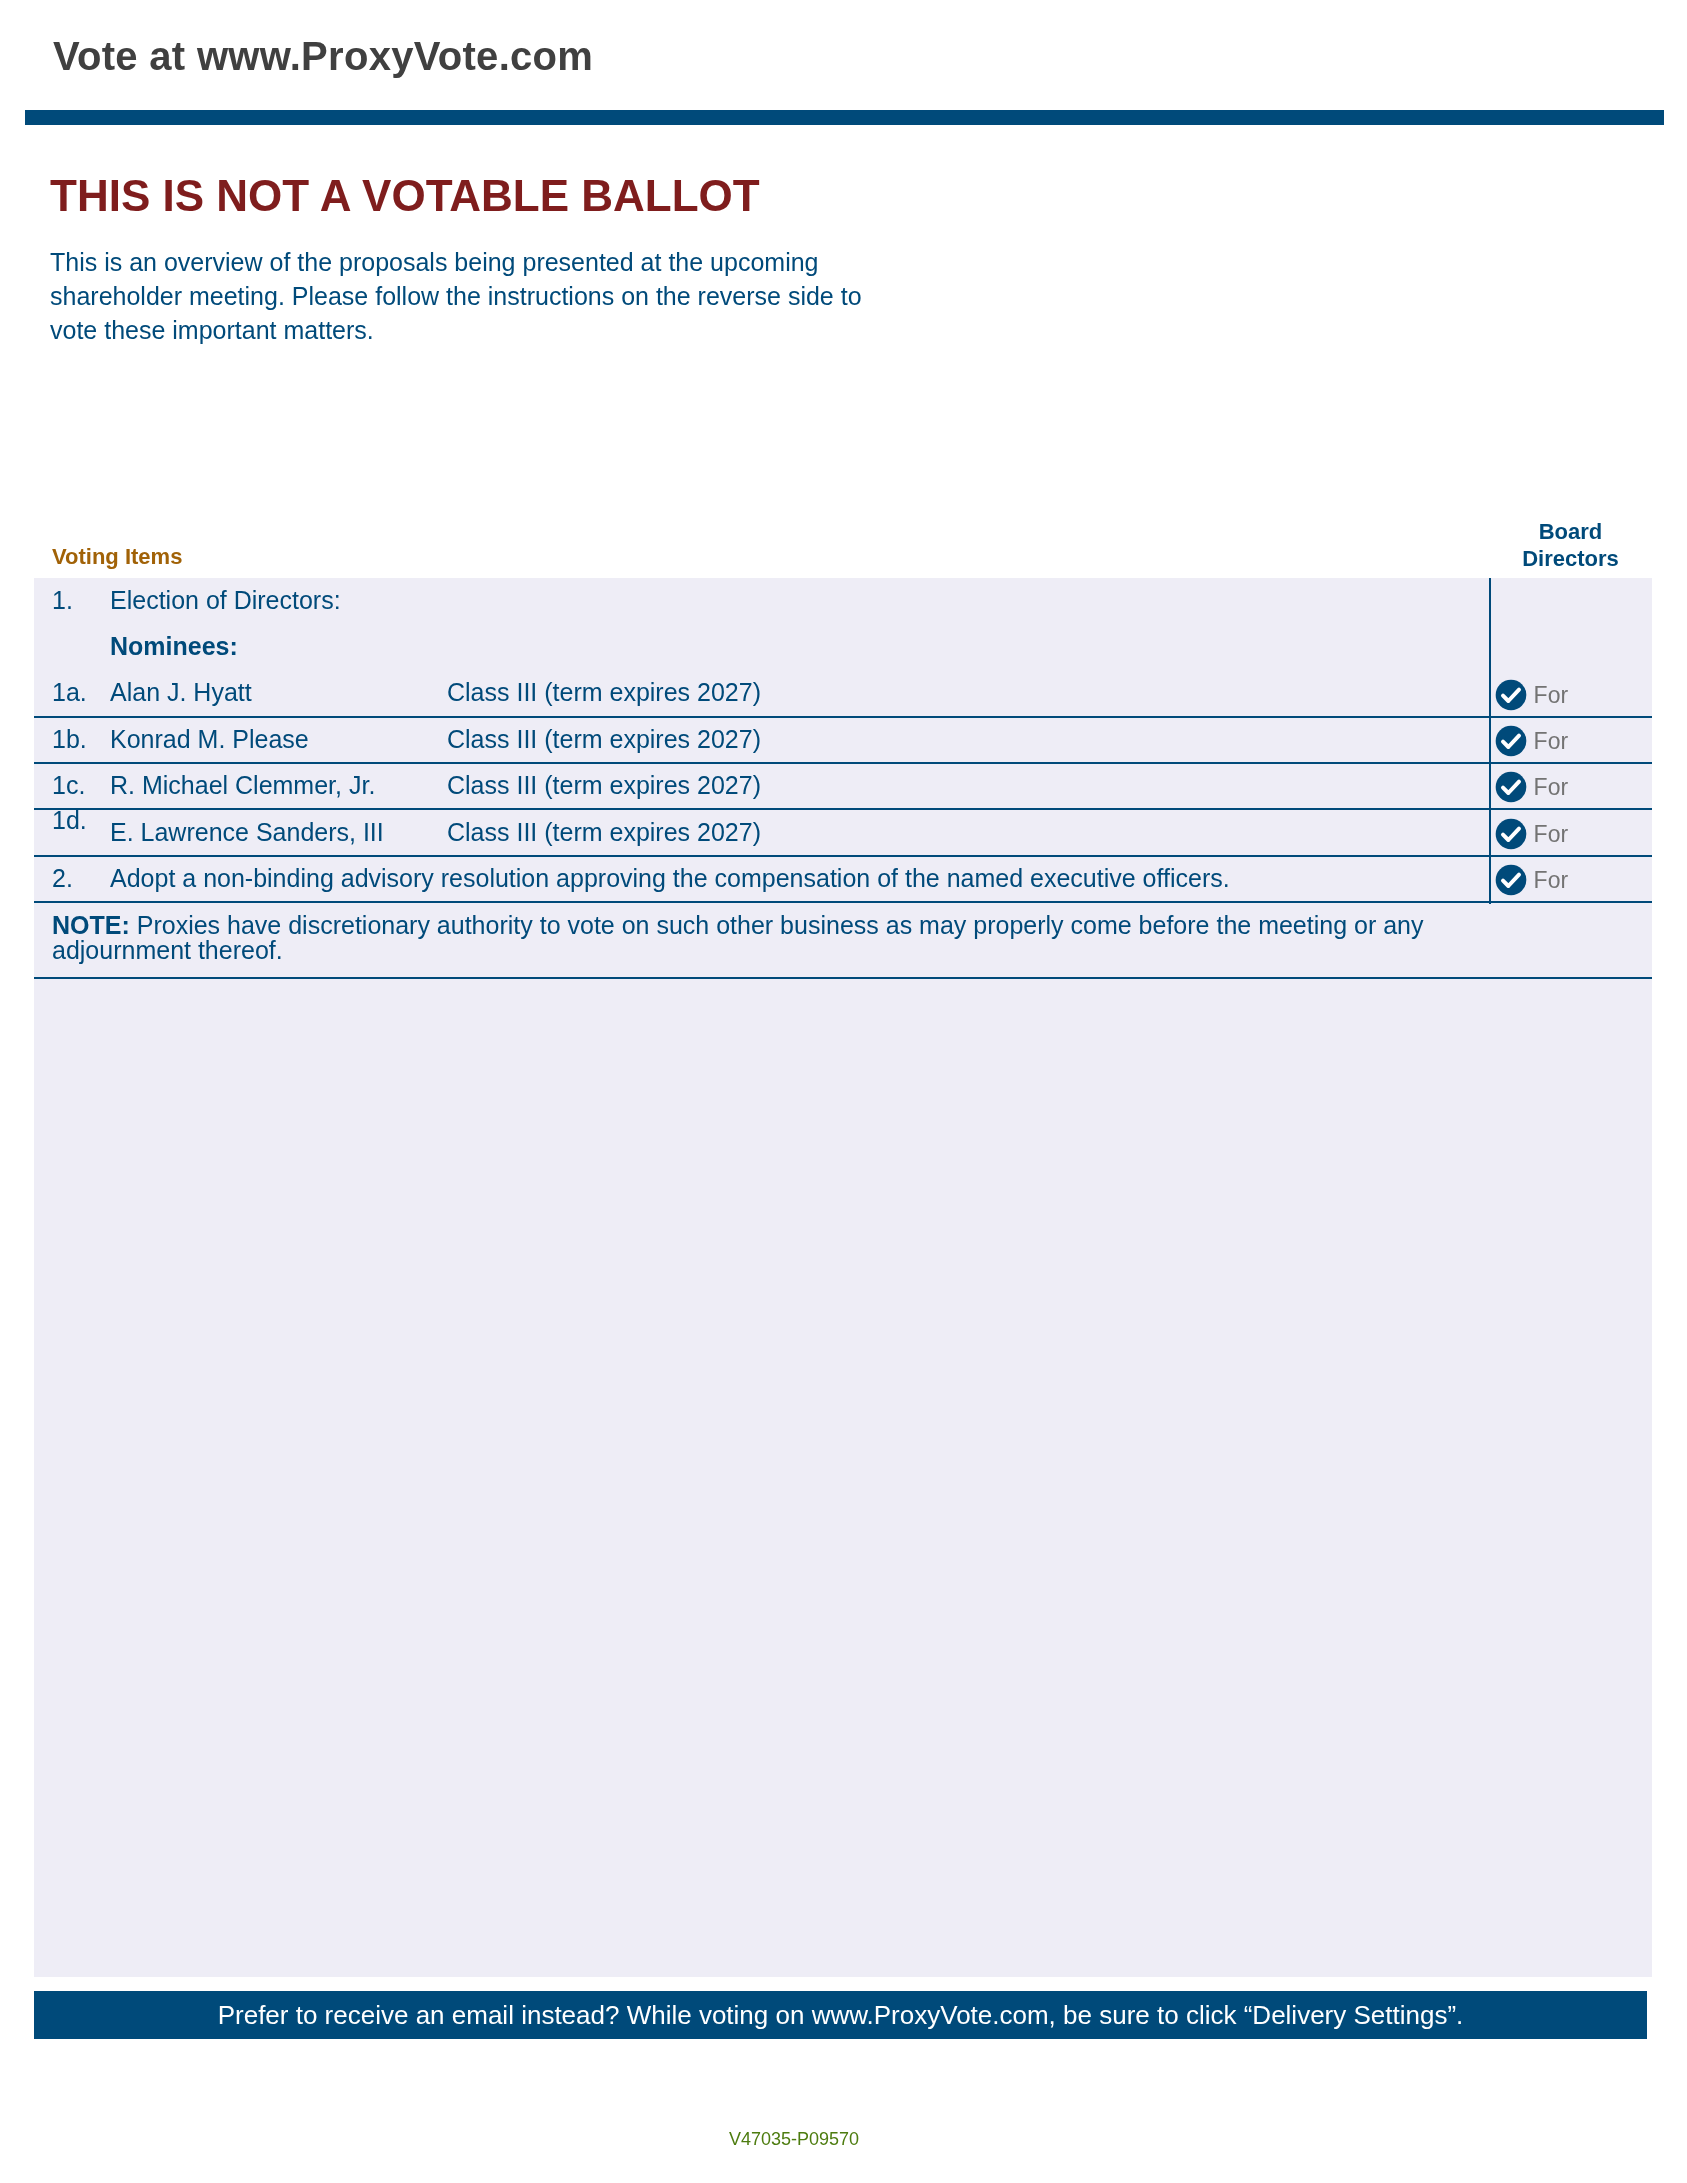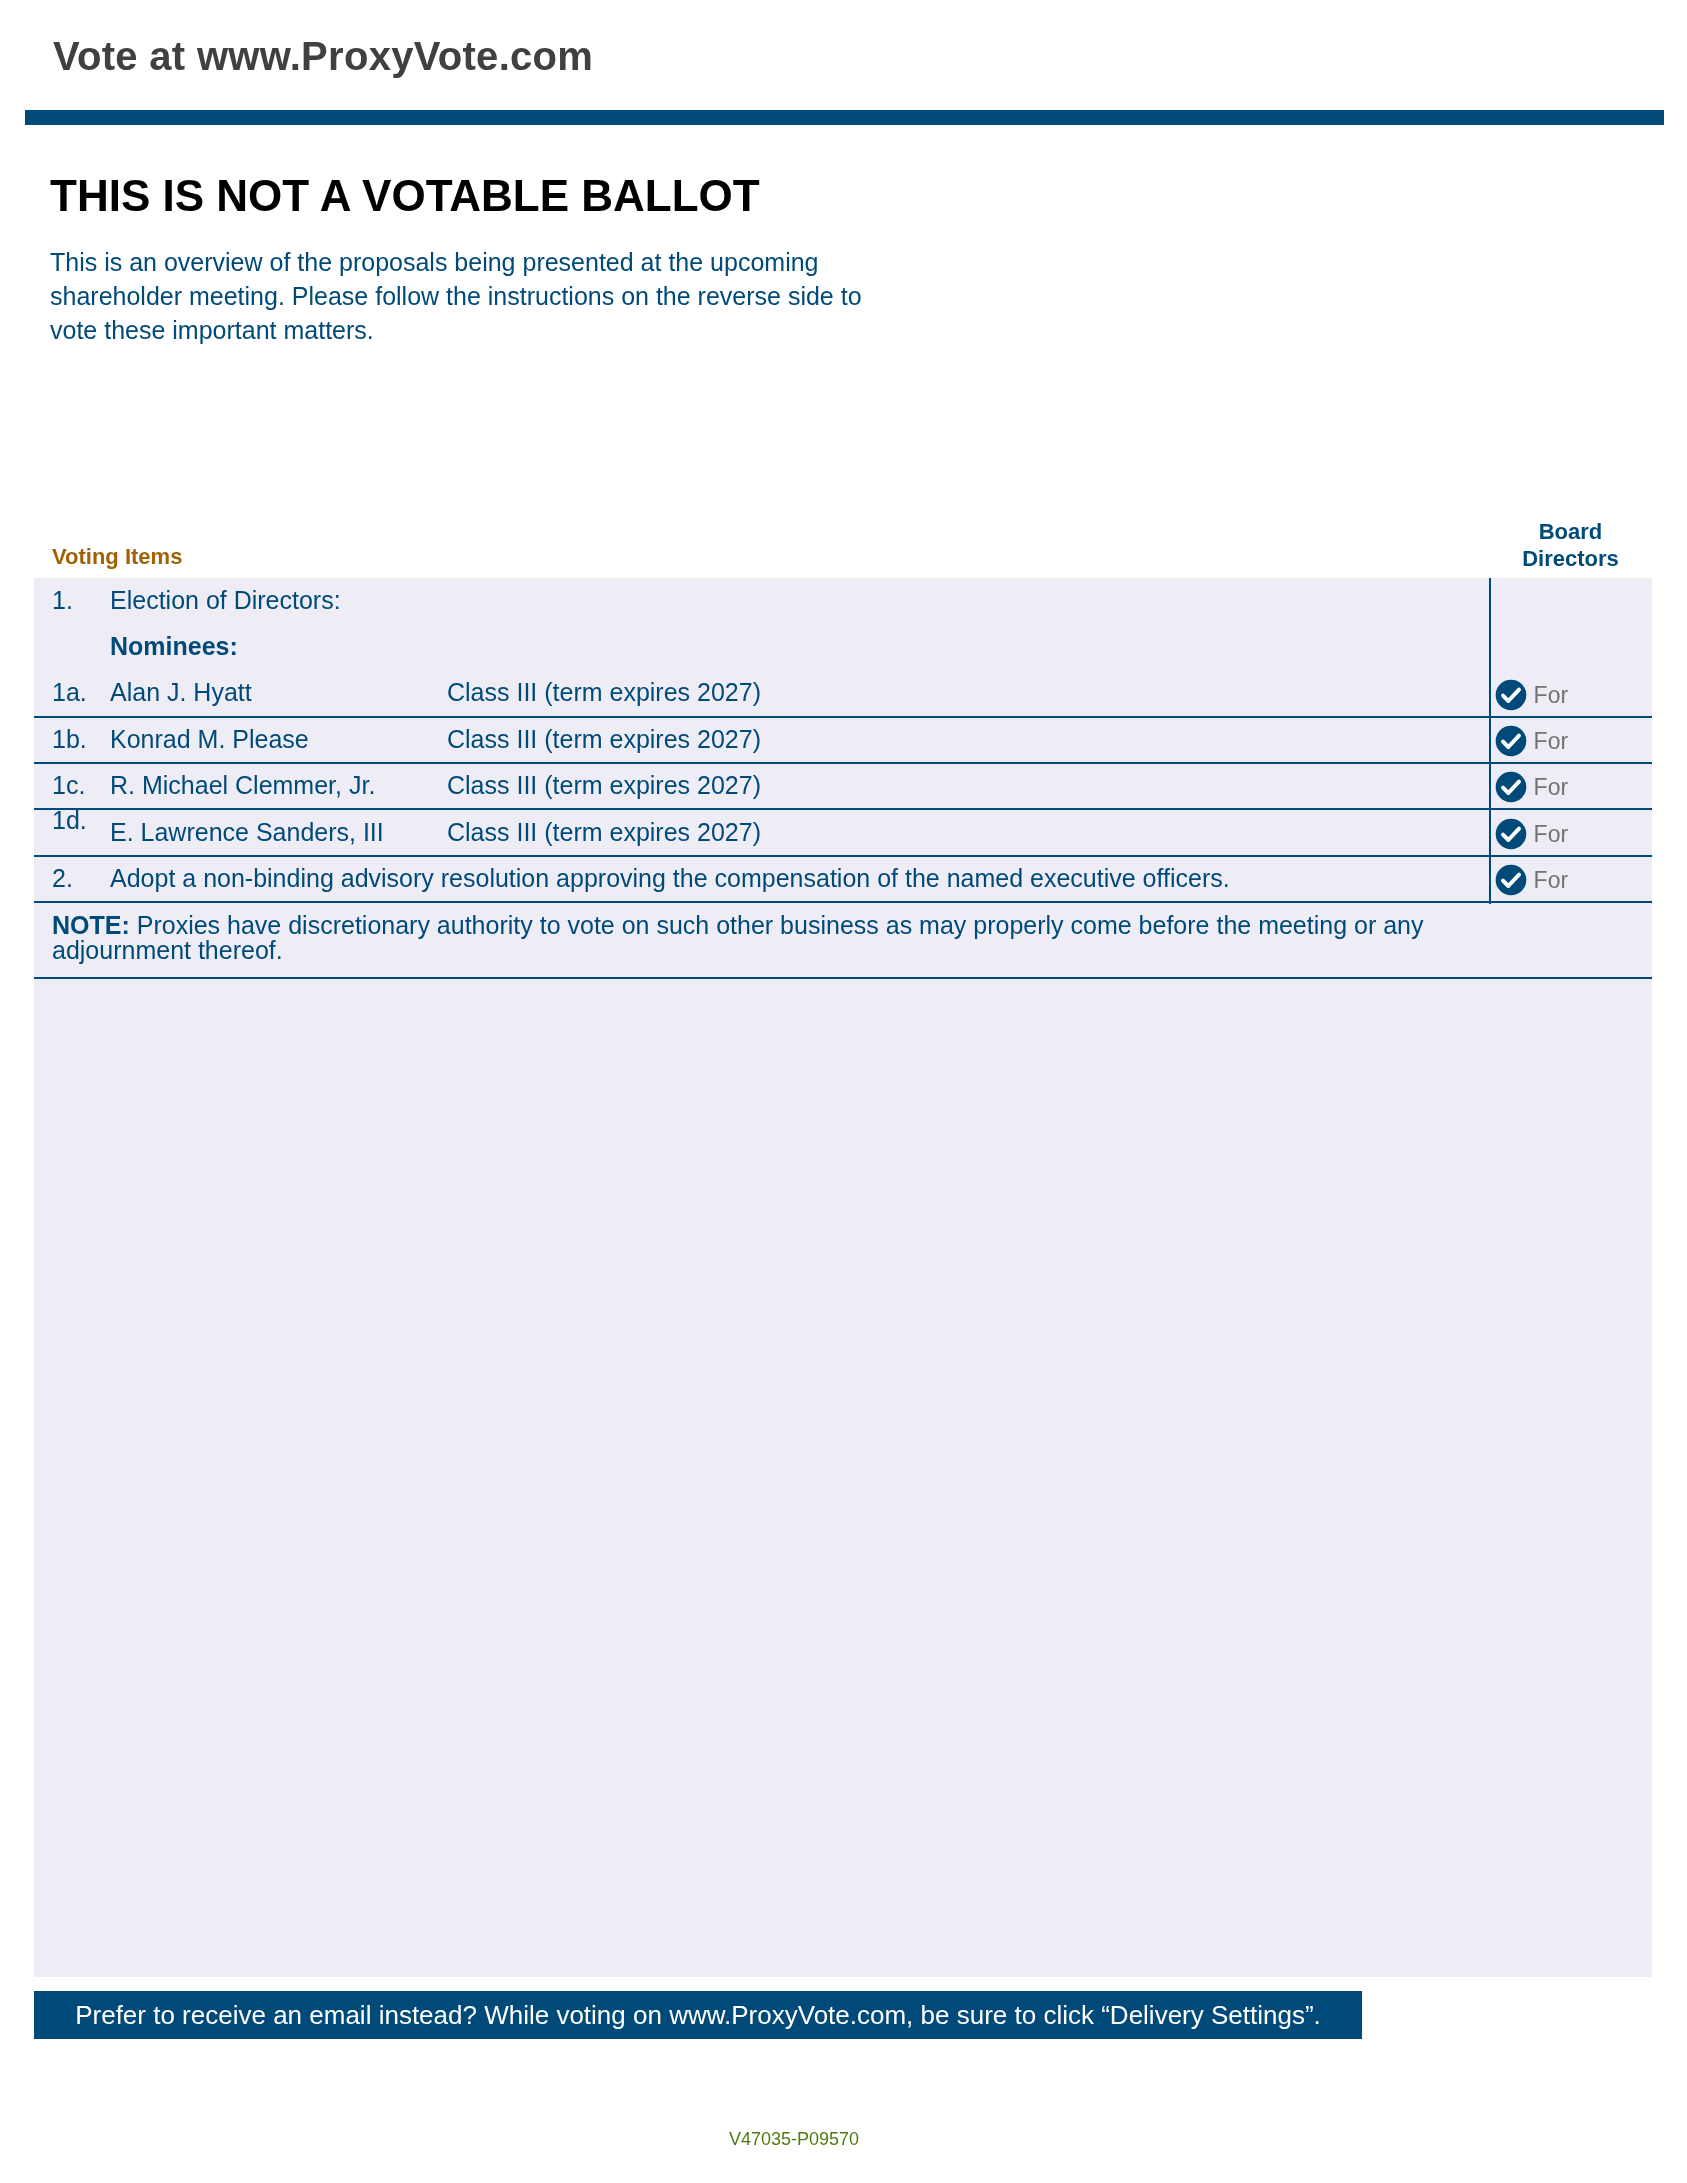--- a/index.html
+++ b/index.html
@@ -1,34 +1,34 @@
 <!DOCTYPE html>
 <html style="font-size:10.6px"><head>
 <meta charset="utf-8">
 <style>
   html, body { margin:0; padding:0; background:#ffffff; }
   body { width:1687px; height:2183px; position:relative; overflow:hidden;
          font-family:"Liberation Sans", sans-serif; color:#004a7c; }
   .abs { position:absolute; }
   #headline { left:53px; top:34px; font-size:40px; font-weight:bold; color:#404040; white-space:nowrap; letter-spacing:0.3px; }
   #topbar { left:24.5px; top:110px; width:1639px; height:14.6px; background:#004a7a; }
-  #title { left:50px; top:171px; font-size:44px; font-weight:bold; color:#000000; white-space:nowrap; }
+  #title { left:50px; top:171px; font-size:44px; font-weight:bold; color:#7f1d1d; white-space:nowrap; }
   #intro { left:50px; top:245px; width:834px; font-size:25px; line-height:34px; color:#004a7a; }
   #hdr-voting { left:52px; top:544px; font-size:22px; font-weight:bold; color:#a16207; }
   #hdr-board { left:1489px; top:519px; width:163px; text-align:center; font-size:22px; font-weight:bold; line-height:26.5px; color:#004a7a; }
   #shade { left:34px; top:578px; width:1618px; height:1399px; background:#eeedf6; }
   #divider { left:1489px; top:578px; width:2px; height:326px; background:#004a7a; }
   .hline { position:absolute; left:34px; width:1618px; height:2px; background:#004a7a; }
   .txt { position:absolute; font-size:25px; color:#004a7a; white-space:nowrap; }
   .bold { font-weight:bold; }
   .rec { position:absolute; left:1495px; display:flex; align-items:center; }
   .rec svg { width:32px; height:32px; display:block; }
   .rec span { margin-left:6.6px; font-size:23px; font-weight:normal; color:#737373; }
   #note { left:52px; top:913px; width:1429px; font-size:25px; line-height:25px; color:#004a7a; white-space:normal; }
-  #footer { left:34px; top:1991px; width:1328px; height:48px; background:#004a7a; color:#ffffff; font-size:26px; display:flex; align-items:center; justify-content:center; }
+  #footer { left:34px; top:1991px; width:1613px; height:48px; background:#004a7a; color:#ffffff; font-size:26px; display:flex; align-items:center; justify-content:center; }
   #code { left:0; top:2129px; width:1588px; text-align:center; font-size:18px; color:#4d7c0f; }
 </style>
 </head>
 <body>
 
 <div class="abs" id="headline">Vote at www.ProxyVote.com</div>
 <div class="abs" id="topbar"></div>
 
 <div class="abs" id="title">THIS IS NOT A VOTABLE BALLOT</div>
 <div class="abs" id="intro">This is an overview of the proposals being presented at the upcoming shareholder meeting. Please follow the instructions on the reverse side to vote these important matters.</div>

